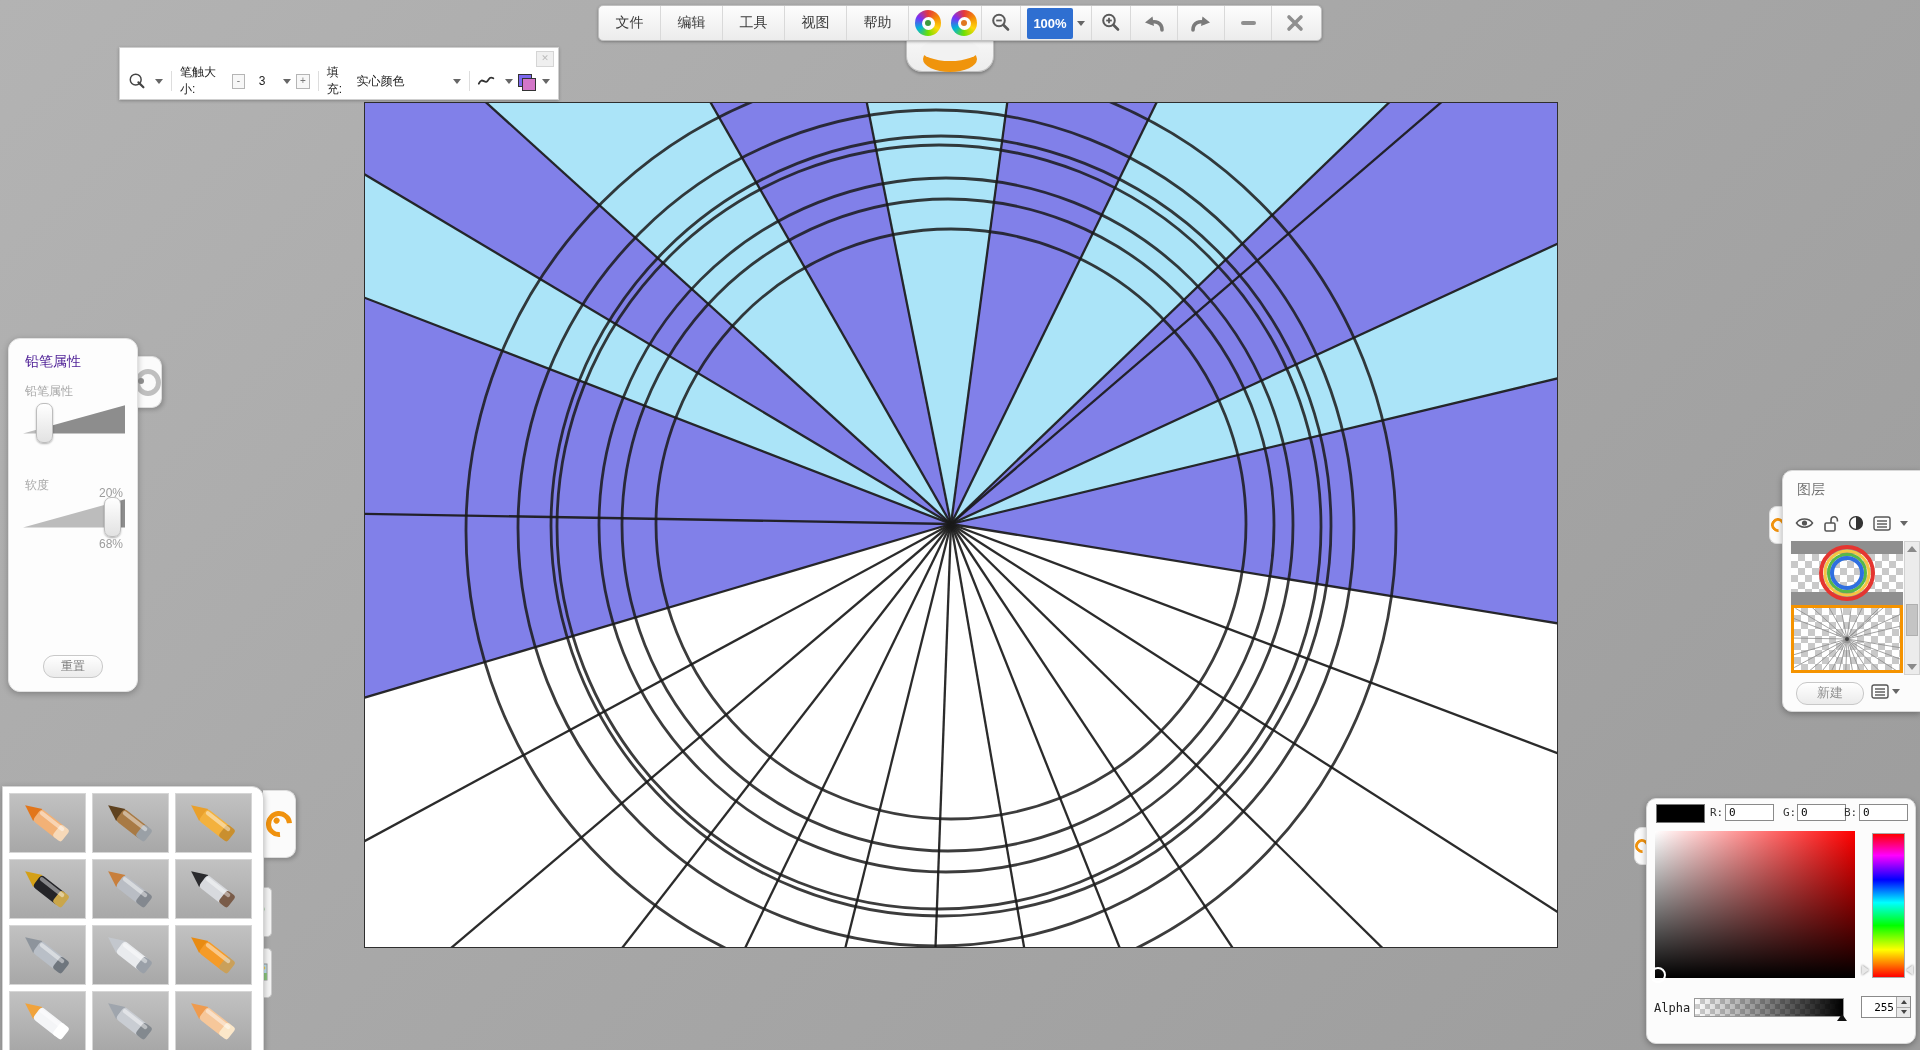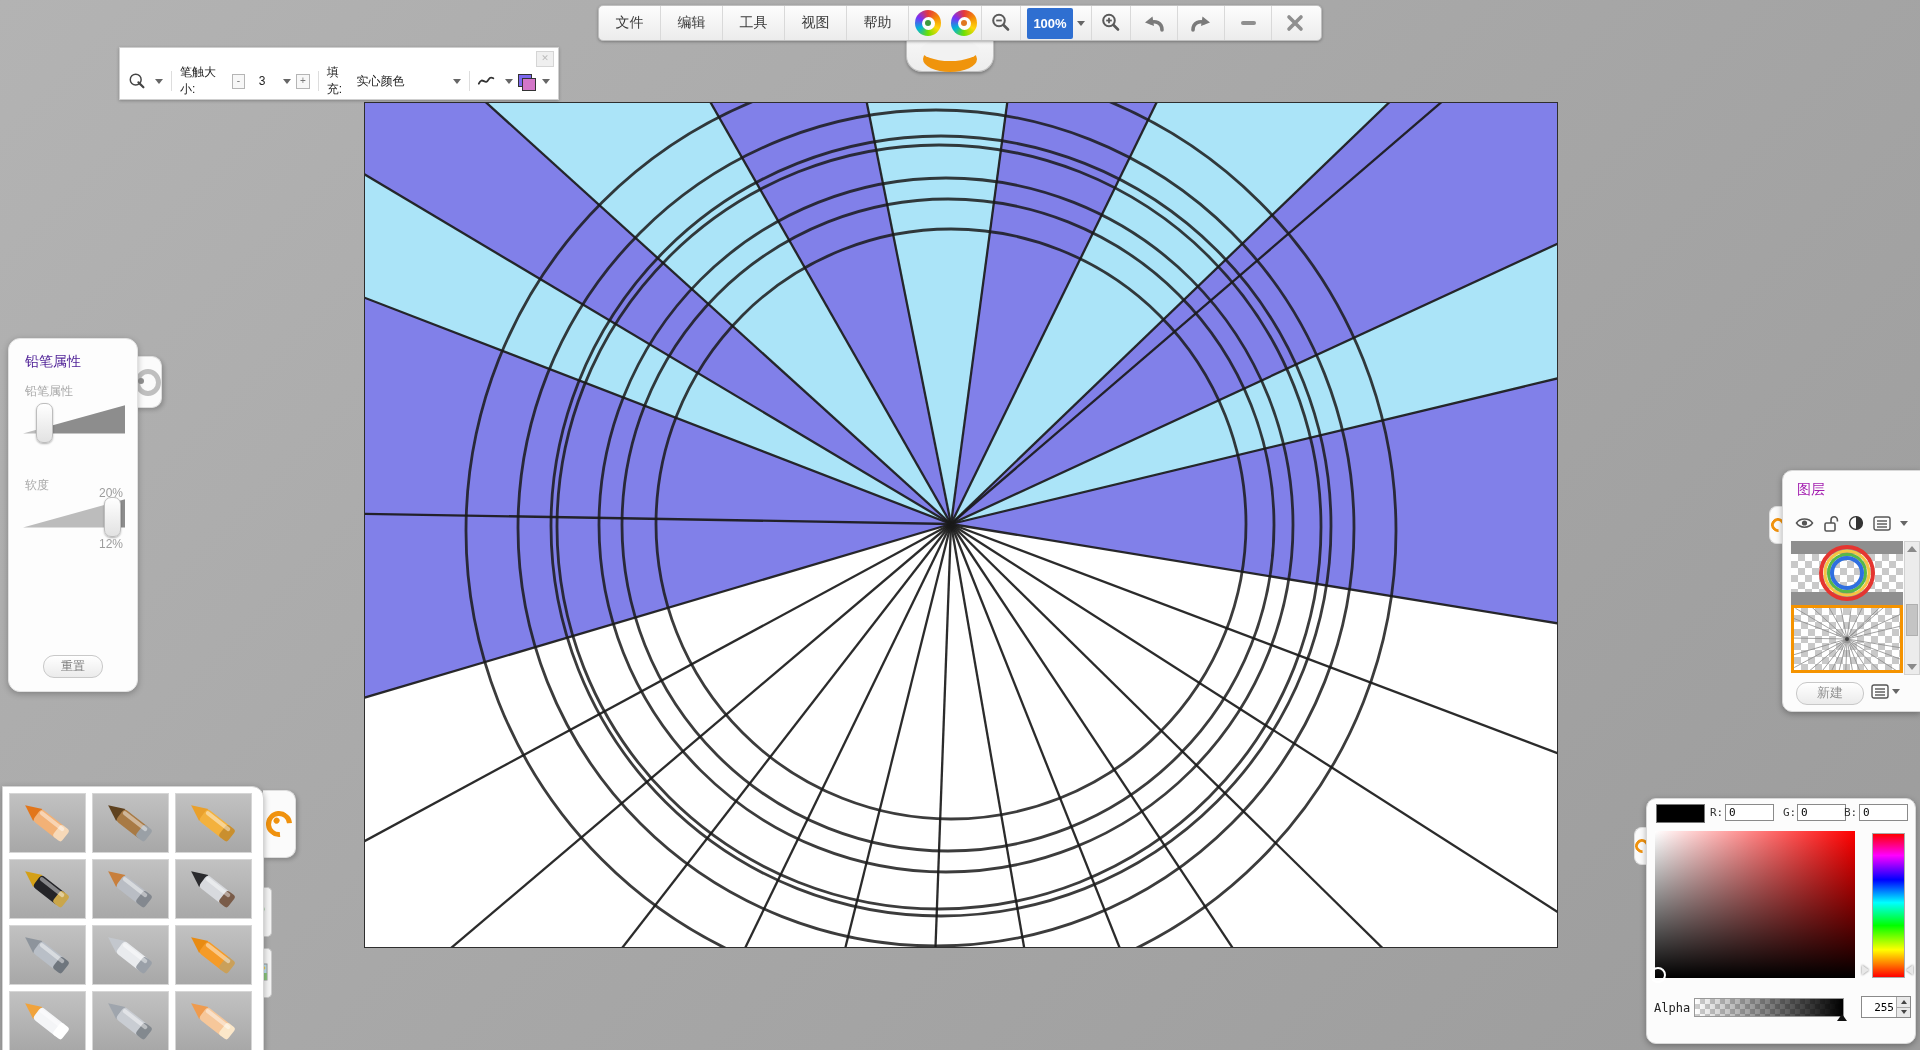--- a/index.html
+++ b/index.html
@@ -86,21 +86,21 @@
     border-right-color:transparent;transform:rotate(40deg);position:relative;}
   .orange-ear:after{content:"";position:absolute;left:1px;top:4px;width:6px;height:6px;border-radius:50%;background:#f0920e;}
   .mini-tab{background:#f4f4f4;border:1px solid #c9c9c9;border-left:none;border-radius:0 5px 5px 0;
     display:flex;align-items:center;justify-content:center;}
   #plant-tab{left:250px;top:887px;width:21px;height:48px;}
   #stamp-tab{left:250px;top:948px;width:21px;height:48px;}
 
   
   #layers{left:1782px;top:470px;width:137px;height:240px;background:#fcfcfc;border:1px solid #d8d8d8;
     border-radius:10px 0 0 10px;box-shadow:0 2px 6px rgba(0,0,0,.3);z-index:20;}
-  #layers .title{left:14px;top:10px;font-size:14px;color:#a21caf;}
+  #layers .title{left:14px;top:10px;font-size:14px;color:#737373;}
   #layers-icons{left:12px;top:42px;display:flex;align-items:center;gap:9px;height:20px;}
   .checker{background:conic-gradient(#c9c9c9 90deg,#fff 90deg 180deg,#c9c9c9 180deg 270deg,#fff 270deg) 0 0/14px 14px;}
   #thumb1{left:8px;top:70px;width:112px;height:64px;background:#8f8f8f;overflow:hidden;}
   #thumb1 .band{position:absolute;left:0;top:13px;width:112px;height:38px;}
   #thumb2{left:8px;top:134px;width:112px;height:68px;border:3px solid #f59300;box-sizing:border-box;overflow:hidden;}
   #layers-scroll{left:121px;top:70px;width:14px;height:132px;background:#ececec;border:1px solid #d2d2d2;}
   .scroll-arrow{position:absolute;left:2px;width:0;height:0;border-left:5px solid transparent;border-right:5px solid transparent;}
   #scroll-up{top:4px;border-bottom:6px solid #8a8a8a;}
   #scroll-down{bottom:4px;border-top:6px solid #8a8a8a;}
   #scroll-thumb{position:absolute;left:1px;top:62px;width:10px;height:30px;background:#c4c4c4;border:1px solid #b0b0b0;}
@@ -302,21 +302,21 @@
     <div class="abs sl-track" style="top:64px;">
       <div class="sl-wedge" id="wedge0" style="background: linear-gradient(90deg, rgb(188, 188, 188) 20%, rgb(141, 141, 141) 20%);"></div>
       <div class="sl-thumb" id="thumb0" style="left: 20%;"></div>
     </div>
     <div class="abs sl-value" style="top:104px;margin-top:43px;">20%</div>
     <div class="abs sl-label" style="top:138px;">软度</div>
     <div class="abs sl-track" style="top:158px;">
       <div class="sl-wedge" id="wedge1" style="background: linear-gradient(90deg, rgb(188, 188, 188) 86%, rgb(141, 141, 141) 86%);"></div>
       <div class="sl-thumb" id="thumb1s" style="left: 86%;"></div>
     </div>
-    <div class="abs sl-value" style="top:198px;">12%</div>
+    <div class="abs sl-value" style="top:198px;">68%</div>
     <div class="abs" id="reset-btn">重置</div>
   </div>
   <div id="pencil-tab" class="abs side-tab">
     <span class="gray-donut"></span>
   </div>
 
   <div id="palette" class="abs">
     <div id="palette-grid">
         <div class="brush-cell">
           <svg width="64" height="50" viewBox="0 0 64 50">

